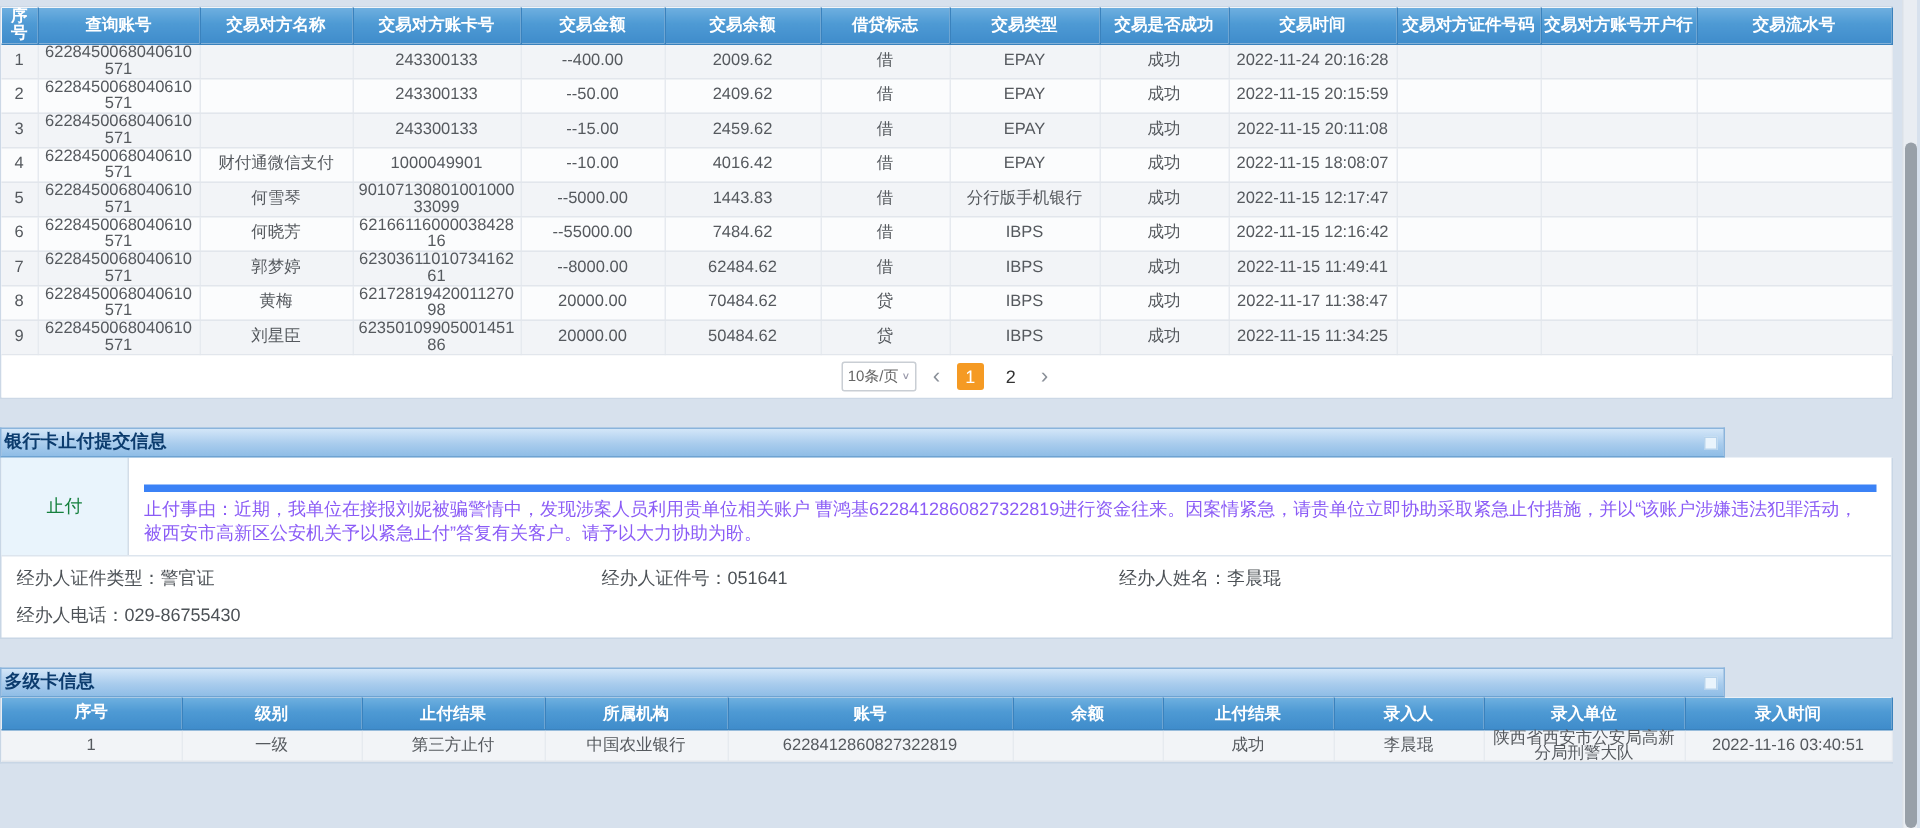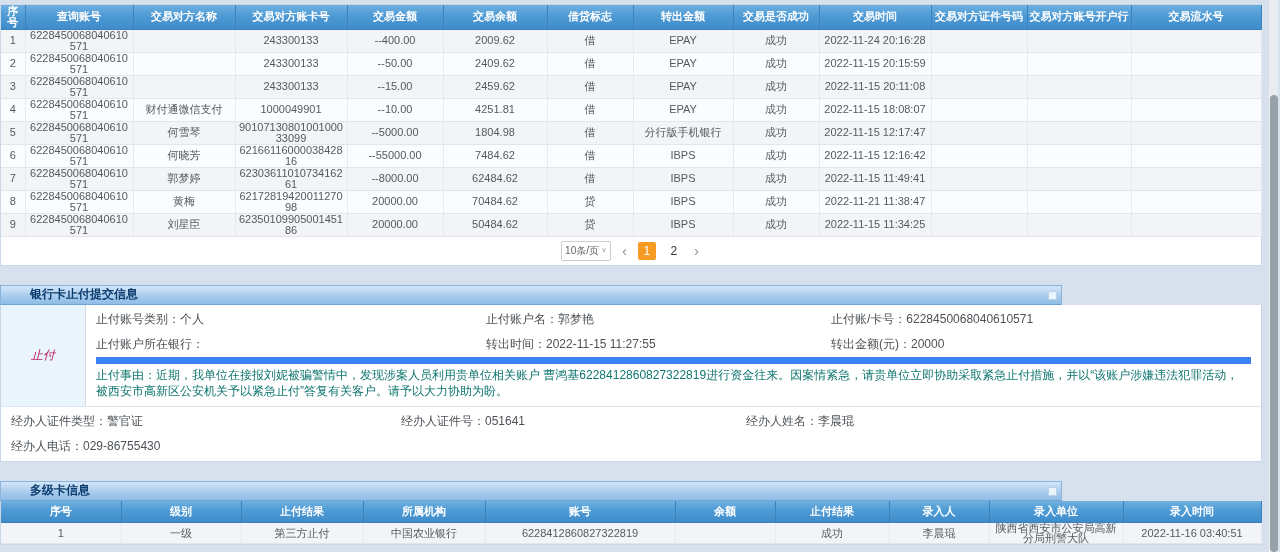--- a/index.html
+++ b/index.html
@@ -43,45 +43,44 @@
   .page-size .chev { font-size: 8px; color: #99a; transform: scaleY(0.8); }
   .arrow { color: #8a9099; font-size: 15px; line-height: 15px; padding: 0 2px; cursor: pointer; }
   .page {
     min-width: 18px; height: 18px; line-height: 18px; text-align: center;
     font-size: 12px; color: #333; border-radius: 2px; cursor: pointer;
   }
   .page.active { background: #f59a23; color: #fff; }
 
   
   .section-bar {
-    height: 20px; width: 1062px; position: relative;
+    height: 20px; width: 1150px; position: relative;
     background: linear-gradient(180deg, #d3e6f8 0%, #a9cced 55%, #8fbde6 100%);
     border: 1px solid #8ab4dc; border-bottom: 1px solid #6ea3d2;
-    display: flex; align-items: center; padding-left: 27px;
+    display: flex; align-items: center;
   }
   .section-bar .title { color: #0c3c6e; font-size: 12px; font-weight: bold; padding-left: 2px; }
   .section-bar .mini-box {
     position: absolute; right: 4px; top: 5px; width: 9px; height: 9px;
     background: #eaf4fc; border: 1px solid #b7d3ec;
   }
 
   
   .info-table { width: 1262px; background: #fff; border: 1px solid #c8d6e5; border-top: none; }
   .info-row { display: flex; border-bottom: 1px solid #dde5ee; }
   .info-row:last-child { border-bottom: none; }
   .info-label {
-    width: 85px; flex: 0 0 85px; background: #e9f4fc; color: #be185d;
+    width: 85px; flex: 0 0 85px; background: #e9f4fc; color: #15803d;
     font-size: 12px; display: flex; align-items: center; justify-content: center;
     border-right: 1px solid #d3dde8;
-    font-style: italic;
   }
   .info-body { flex: 1; padding: 2px 10px; }
   .fields-grid { display: grid; grid-template-columns: 390px 345px auto; }
   .fields-grid .field { font-size: 12px; line-height: 25px; color: #4d5257; white-space: nowrap; overflow: hidden; }
-  .reason { font-size: 12px; line-height: 16px; color: #0f766e; padding: 3px 8px 5px 0; border-top: 7px solid #3b82f6; }
+  .reason { font-size: 12px; line-height: 16px; color: #8b5cf6; padding: 3px 8px 5px 0; border-top: 5px solid #3b82f6; margin-top: 16px; }
 
   
   .multi thead th { height: 22px; }
   .multi tbody td { line-height: 10px; height: 17px; padding: 0 3px; font-size: 11px; }
 
   
   .scrollbar-track {
     position: fixed; right: 2px; top: 0; width: 10px; height: 552px;
     background: #e9edf2; border-left: 1px solid #dbe1e8;
   }
@@ -114,21 +113,21 @@
       </colgroup>
       <thead>
         <tr>
             <th>序号</th>
             <th>查询账号</th>
             <th>交易对方名称</th>
             <th>交易对方账卡号</th>
             <th>交易金额</th>
             <th>交易余额</th>
             <th>借贷标志</th>
-            <th>转出金额</th>
+            <th>交易类型</th>
             <th>交易是否成功</th>
             <th>交易时间</th>
             <th>交易对方证件号码</th>
             <th>交易对方账号开户行</th>
             <th>交易流水号</th>
           </tr>
       </thead>
       <tbody>
           <tr>
             <td>1</td>
@@ -174,36 +173,36 @@
             <td></td>
             <td></td>
             <td></td>
           </tr>
           <tr>
             <td>4</td>
             <td>6228450068040610571</td>
             <td>财付通微信支付</td>
             <td>1000049901</td>
             <td>--10.00</td>
-            <td>4251.81</td>
+            <td>4016.42</td>
             <td>借</td>
             <td>EPAY</td>
             <td>成功</td>
             <td>2022-11-15 18:08:07</td>
             <td></td>
             <td></td>
             <td></td>
           </tr>
           <tr>
             <td>5</td>
             <td>6228450068040610571</td>
             <td>何雪琴</td>
             <td>9010713080100100033099</td>
             <td>--5000.00</td>
-            <td>1804.98</td>
+            <td>1443.83</td>
             <td>借</td>
             <td>分行版手机银行</td>
             <td>成功</td>
             <td>2022-11-15 12:17:47</td>
             <td></td>
             <td></td>
             <td></td>
           </tr>
           <tr>
             <td>6</td>
@@ -238,21 +237,21 @@
           <tr>
             <td>8</td>
             <td>6228450068040610571</td>
             <td>黄梅</td>
             <td>6217281942001127098</td>
             <td>20000.00</td>
             <td>70484.62</td>
             <td>贷</td>
             <td>IBPS</td>
             <td>成功</td>
-            <td>2022-11-21 11:38:47</td>
+            <td>2022-11-17 11:38:47</td>
             <td></td>
             <td></td>
             <td></td>
           </tr>
           <tr>
             <td>9</td>
             <td>6228450068040610571</td>
             <td>刘星臣</td>
             <td>6235010990500145186</td>
             <td>20000.00</td>
@@ -285,28 +284,20 @@
   <div style="margin-top:19px;">
     <div class="section-bar">
       <span class="title">银行卡止付提交信息</span>
       <span class="mini-box"></span>
     </div>
     <div class="info-table">
 
       <div class="info-row">
         <div class="info-label">止付</div>
         <div class="info-body">
-          <div class="fields-grid">
-              <div class="field">止付账号类别：个人</div>
-              <div class="field">止付账户名：郭梦艳</div>
-              <div class="field">止付账/卡号：6228450068040610571</div>
-              <div class="field">止付账户所在银行：</div>
-              <div class="field">转出时间：2022-11-15 11:27:55</div>
-              <div class="field">转出金额(元)：20000</div>
-            </div>
           <div class="reason">止付事由：近期，我单位在接报刘妮被骗警情中，发现涉案人员利用贵单位相关账户 曹鸿基6228412860827322819进行资金往来。因案情紧急，请贵单位立即协助采取紧急止付措施，并以“该账户涉嫌违法犯罪活动，被西安市高新区公安机关予以紧急止付”答复有关客户。请予以大力协助为盼。</div>
         </div>
       </div>
 
       <div class="info-row">
         <div class="info-body">
           <div class="fields-grid">
               <div class="field">经办人证件类型：警官证</div>
               <div class="field">经办人证件号：051641</div>
               <div class="field">经办人姓名：李晨琨</div>

